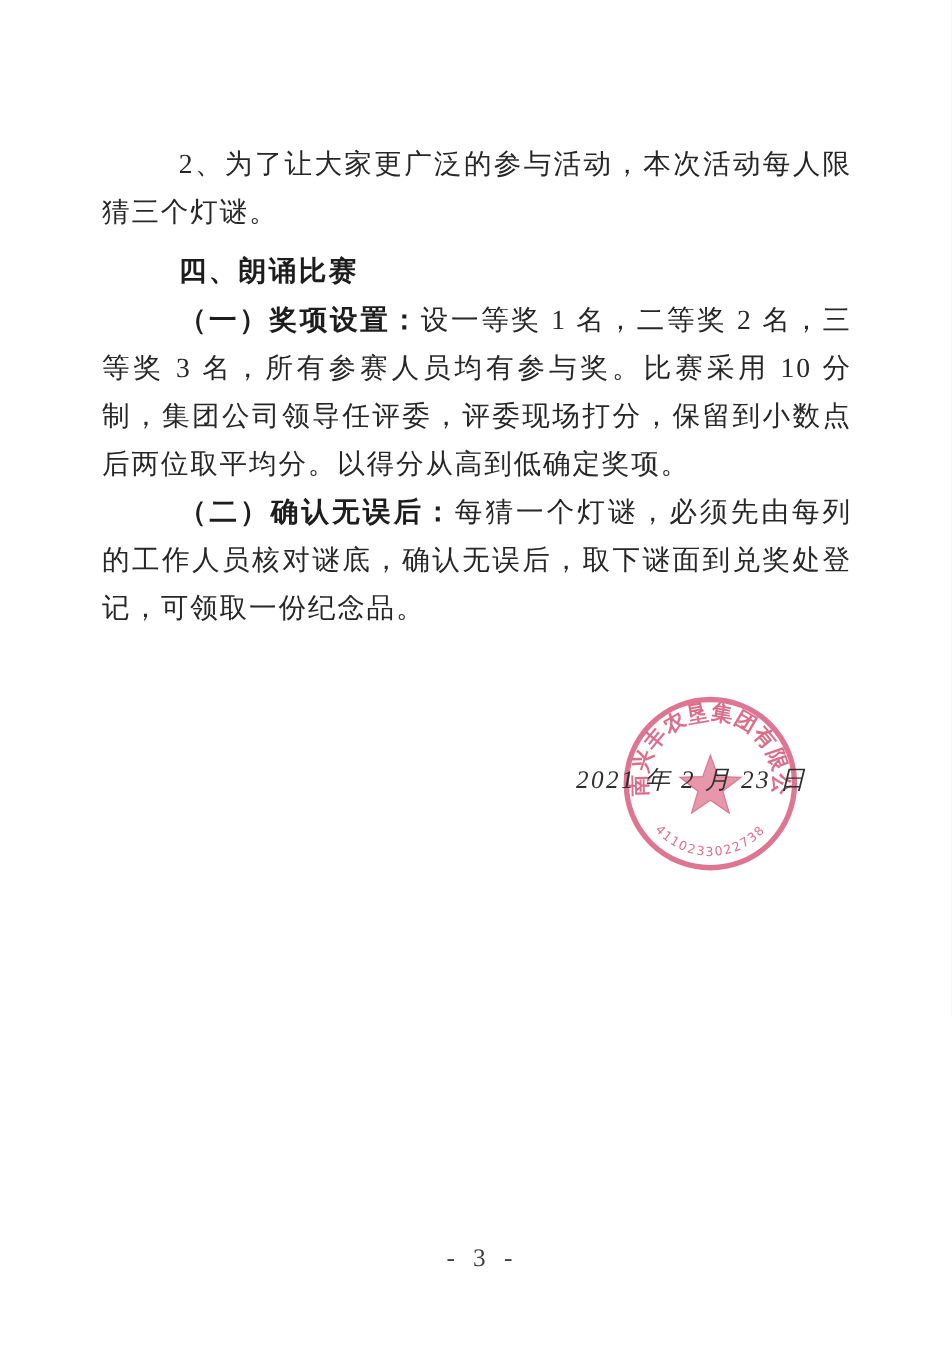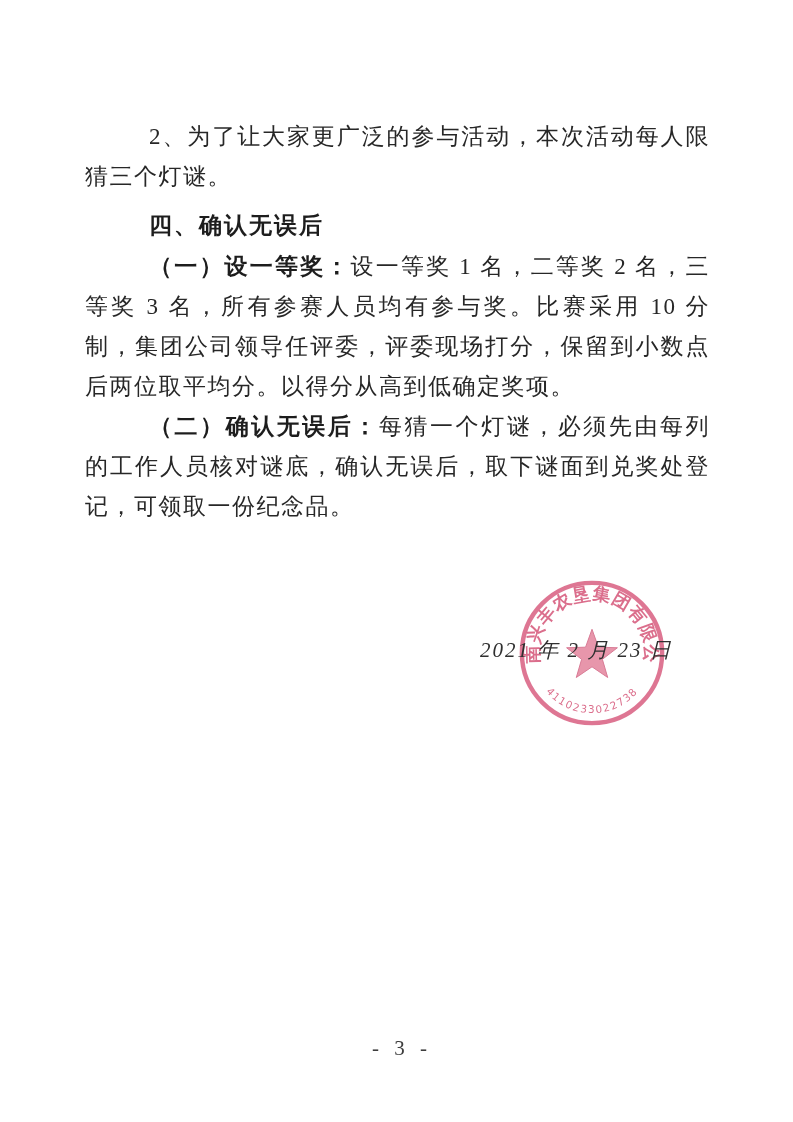--- a/index.html
+++ b/index.html
@@ -106,23 +106,23 @@
   }
 </style>
 </head>
 <body>
 
 <div class="page">
 
   <main class="body-text">
     <p><span>2、为了让大家更广泛的参与活动，本次活动每人限猜三个灯谜。</span></p>
 
-    <h3 class="section-heading">四、确认无误后</h3>
+    <h3 class="section-heading">四、朗诵比赛</h3>
 
-    <p><span class="para-lead">（一）设一等奖：</span><span>设一等奖 1 名，二等奖 2 名，三等奖 3 名，所有参赛人员均有参与奖。比赛采用 10 分制，集团公司领导任评委，评委现场打分，保留到小数点后两位取平均分。以得分从高到低确定奖项。</span></p>
+    <p><span class="para-lead">（一）奖项设置：</span><span>设一等奖 1 名，二等奖 2 名，三等奖 3 名，所有参赛人员均有参与奖。比赛采用 10 分制，集团公司领导任评委，评委现场打分，保留到小数点后两位取平均分。以得分从高到低确定奖项。</span></p>
 
     <p><span class="para-lead">（二）确认无误后：</span><span>每猜一个灯谜，必须先由每列的工作人员核对谜底，确认无误后，取下谜面到兑奖处登记，可领取一份纪念品。</span></p>
   </main>
 
   <div class="date-line">2021 年 2 月 23 日</div>
 
   <svg class="stamp" viewBox="-80 -80 160 160" xmlns="http://www.w3.org/2000/svg">
     <circle class="seal-ring" r="71"></circle>
     <defs>
       <path id="sealTopArc" d="M -50.7 18.5 A 54 54 0 1 1 50.7 18.5" fill="none"></path>

